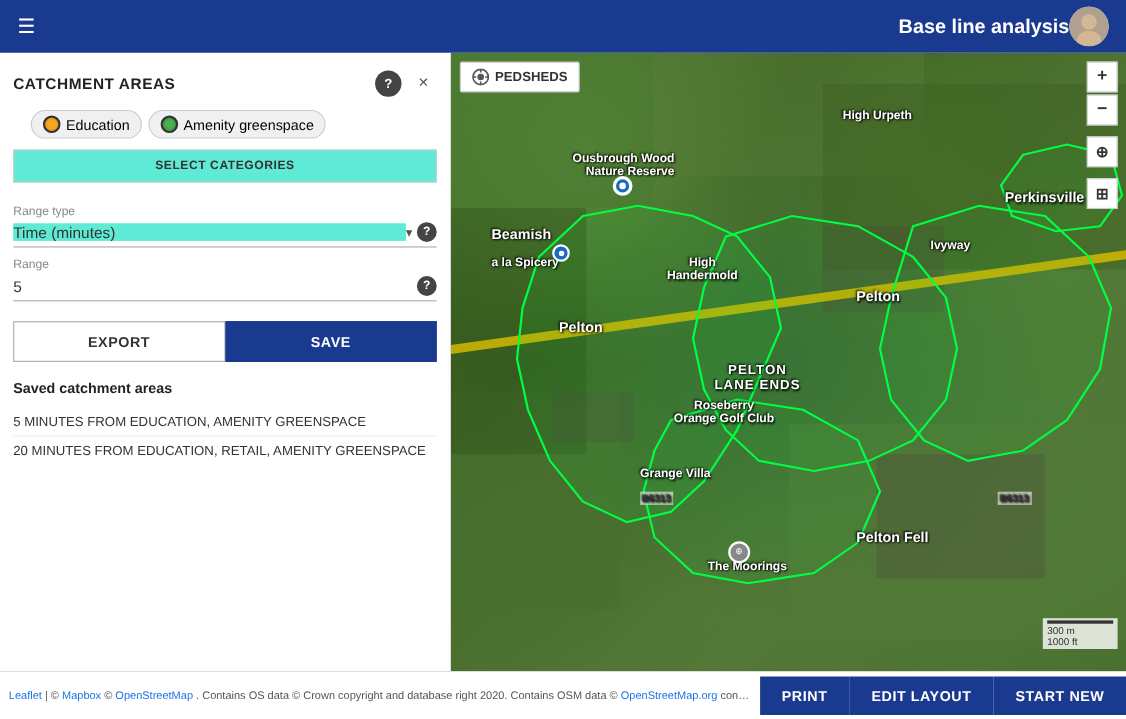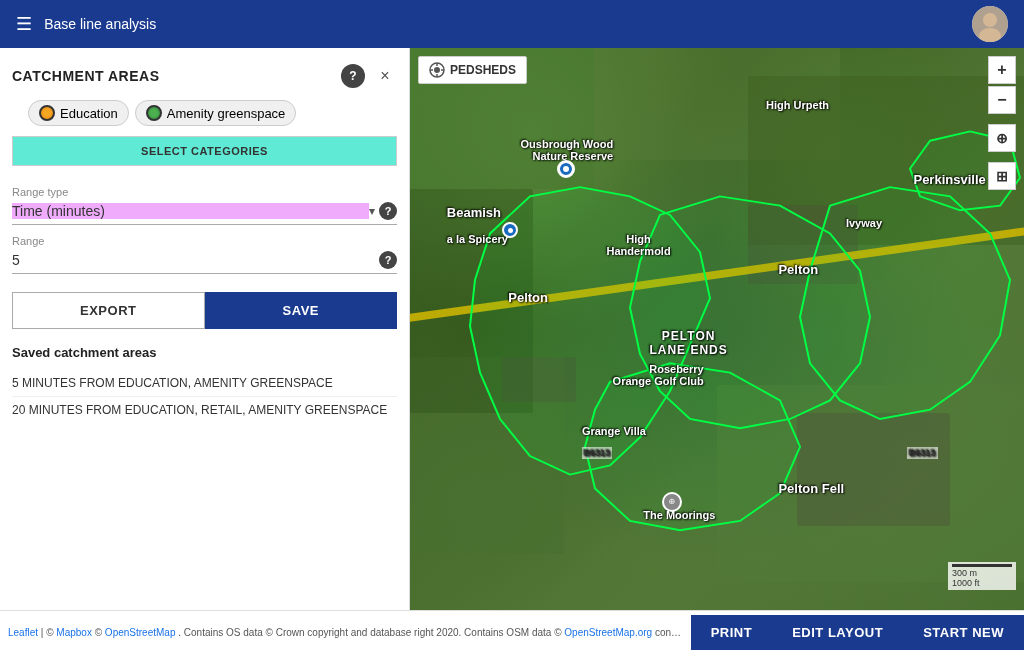--- a/index.html
+++ b/index.html
@@ -14,23 +14,24 @@
       padding: 0 16px;
       height: 48px;
       flex-shrink: 0;
     }
     .header-menu-icon {
       margin-right: 12px;
       cursor: pointer;
       font-size: 18px;
     }
     .header-title {
-      font-size: 14px;
-      font-weight: 400;
-      flex: 1;
+      font-size: 18px;
+      font-weight: 700;
+      flex: 1;
+      text-align: right;
     }
     .header-avatar {
       width: 36px;
       height: 36px;
       border-radius: 50%;
       background: #ccc;
       overflow: hidden;
       display: flex;
       align-items: center;
       justify-content: center;
@@ -162,21 +163,21 @@
       display: flex;
       align-items: center;
       border-bottom: 1px solid #aaa;
       padding-bottom: 4px;
     }
     .field-select {
       flex: 1;
       border: none;
       outline: none;
       font-size: 14px;
-      background: #f0abfc;
+      background: #5eead4;
       color: #333;
       appearance: none;
       cursor: pointer;
     }
     .field-caret {
       color: #555;
       font-size: 12px;
       margin-right: 4px;
     }
     .field-question {
@@ -556,21 +557,21 @@
       </svg>
 
       <div class="map-label" style="top:9%; left:58%;">High Urpeth</div>
       <div class="map-label" style="top:16%; left:18%; text-align:right;">Ousbrough Wood<br>Nature Reserve</div>
       <div class="map-label" style="top:28%; left:6%; font-size:13px; font-weight:700;">Beamish</div>
       <div class="map-label" style="top:33%; left:6%;">a la Spicery</div>
       <div class="map-label" style="top:33%; left:32%; text-align:center;">High<br>Handermold</div>
       <div class="map-label" style="top:38%; left:60%; font-size:13px;">Pelton</div>
       <div class="map-label" style="top:43%; left:16%; font-size:13px;">Pelton</div>
       <div class="map-label" style="top:50%; left:39%; font-size:12px; font-weight:800; letter-spacing:1px; text-align:center;">PELTON<br>LANE ENDS</div>
-      <div class="map-label" style="top:56%; left:33%; text-align:right;">Roseberry<br>Orange Golf Club</div>
+      <div class="map-label" style="top:56%; left:33%; text-align:center;">Roseberry<br>Orange Golf Club</div>
       <div class="map-label" style="top:67%; left:28%;">Grange Villa</div>
       <div class="map-label" style="top:77%; left:60%; font-size:13px;">Pelton Fell</div>
       <div class="map-label" style="top:82%; left:38%;">The Moorings</div>
       <div class="map-label" style="top:22%; left:82%; font-size:13px;">Perkinsville</div>
       <div class="map-label" style="top:30%; left:71%;">Ivyway</div>
       <div class="map-label" style="top:71%; left:28%; background:rgba(255,255,255,0.6); color:#333; padding:1px 2px; font-size:9px;">B6313</div>
       <div class="map-label" style="top:71%; left:81%; background:rgba(255,255,255,0.6); color:#333; padding:1px 2px; font-size:9px;">B6313</div>
 
       <div style="position:absolute; top:20%; left:24%; width:18px; height:18px; border-radius:50%; background:#1a6abf; border:3px solid white; display:flex; align-items:center; justify-content:center;">
         <div style="width:6px; height:6px; border-radius:50%; background:white;"></div>

